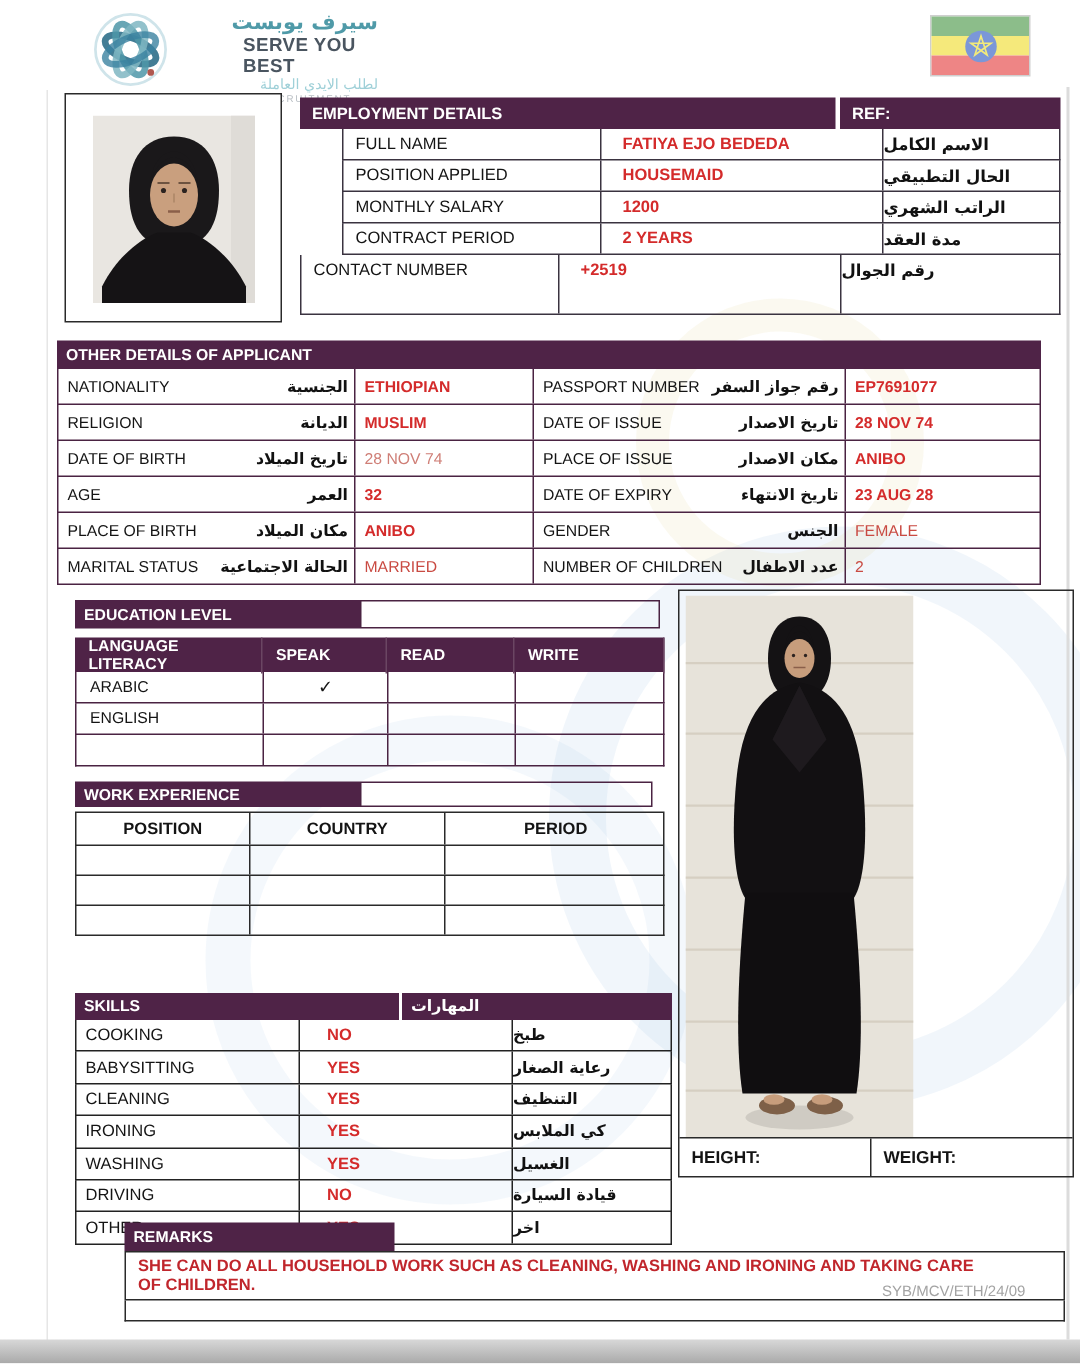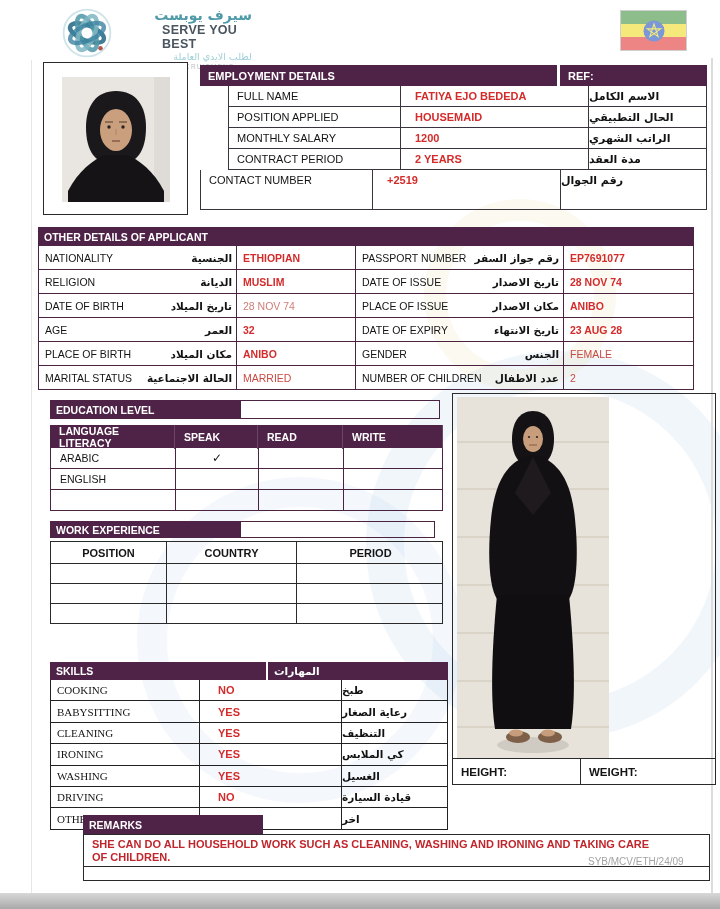--- a/index.html
+++ b/index.html
@@ -68,21 +68,21 @@
   .wrk-row .cty, .wrk-row .per { padding-left:9px; }
 
   
   .skl-head { left:50px; top:662px; width:398px; display:grid; grid-template-columns:216px 2px 180px; height:18px; }
   .skl-head .seg { background:#4f2347; color:#fff; font-weight:bold; font-size:10.5px; display:flex; align-items:center; padding:0 6px; }
   .skl-head .seg.right { justify-content:flex-end; }
   .skl { left:50px; top:680px; width:398px; }
   .skl-row { display:grid; grid-template-columns:149px 142px 107px; height:21.4px; border-left:1px solid #222; border-right:1px solid #222; border-bottom:1px solid #222; }
   .skl-row > div { display:flex; align-items:center; font-size:11px; border-right:1px solid #222; }
   .skl-row > div:last-child { border-right:none; }
-  .skl-row .sname { padding-left:6px; color:#141414;font-family:Liberation Serif, serif; }
+  .skl-row .sname { padding-left:6px; color:#141414; }
   .skl-row .sval { padding-left:18px; font-weight:bold; }
   .skl-row .sarab { justify-content:flex-end; padding-right:6px; font-weight:bold; color:#111; font-size:10.5px; }
 
   
   .pbox { left:43px; top:62px; width:145px; height:153px; border:1px solid #2a2a2a; background:#ffffff; }
   .fbox { left:452px; top:393px; width:264px; height:392px; border:1px solid #2a2a2a; background:transparent; }
   .hw { position:absolute; left:0; bottom:0; width:100%; height:26px; border-top:1px solid #2a2a2a; display:grid; grid-template-columns:128px 106px; }
   .hw > div { display:flex; align-items:center; padding-left:8px; font-weight:bold; font-size:11.5px; color:#141414; }
   .hw > div:first-child { border-right:1px solid #2a2a2a; }
 

